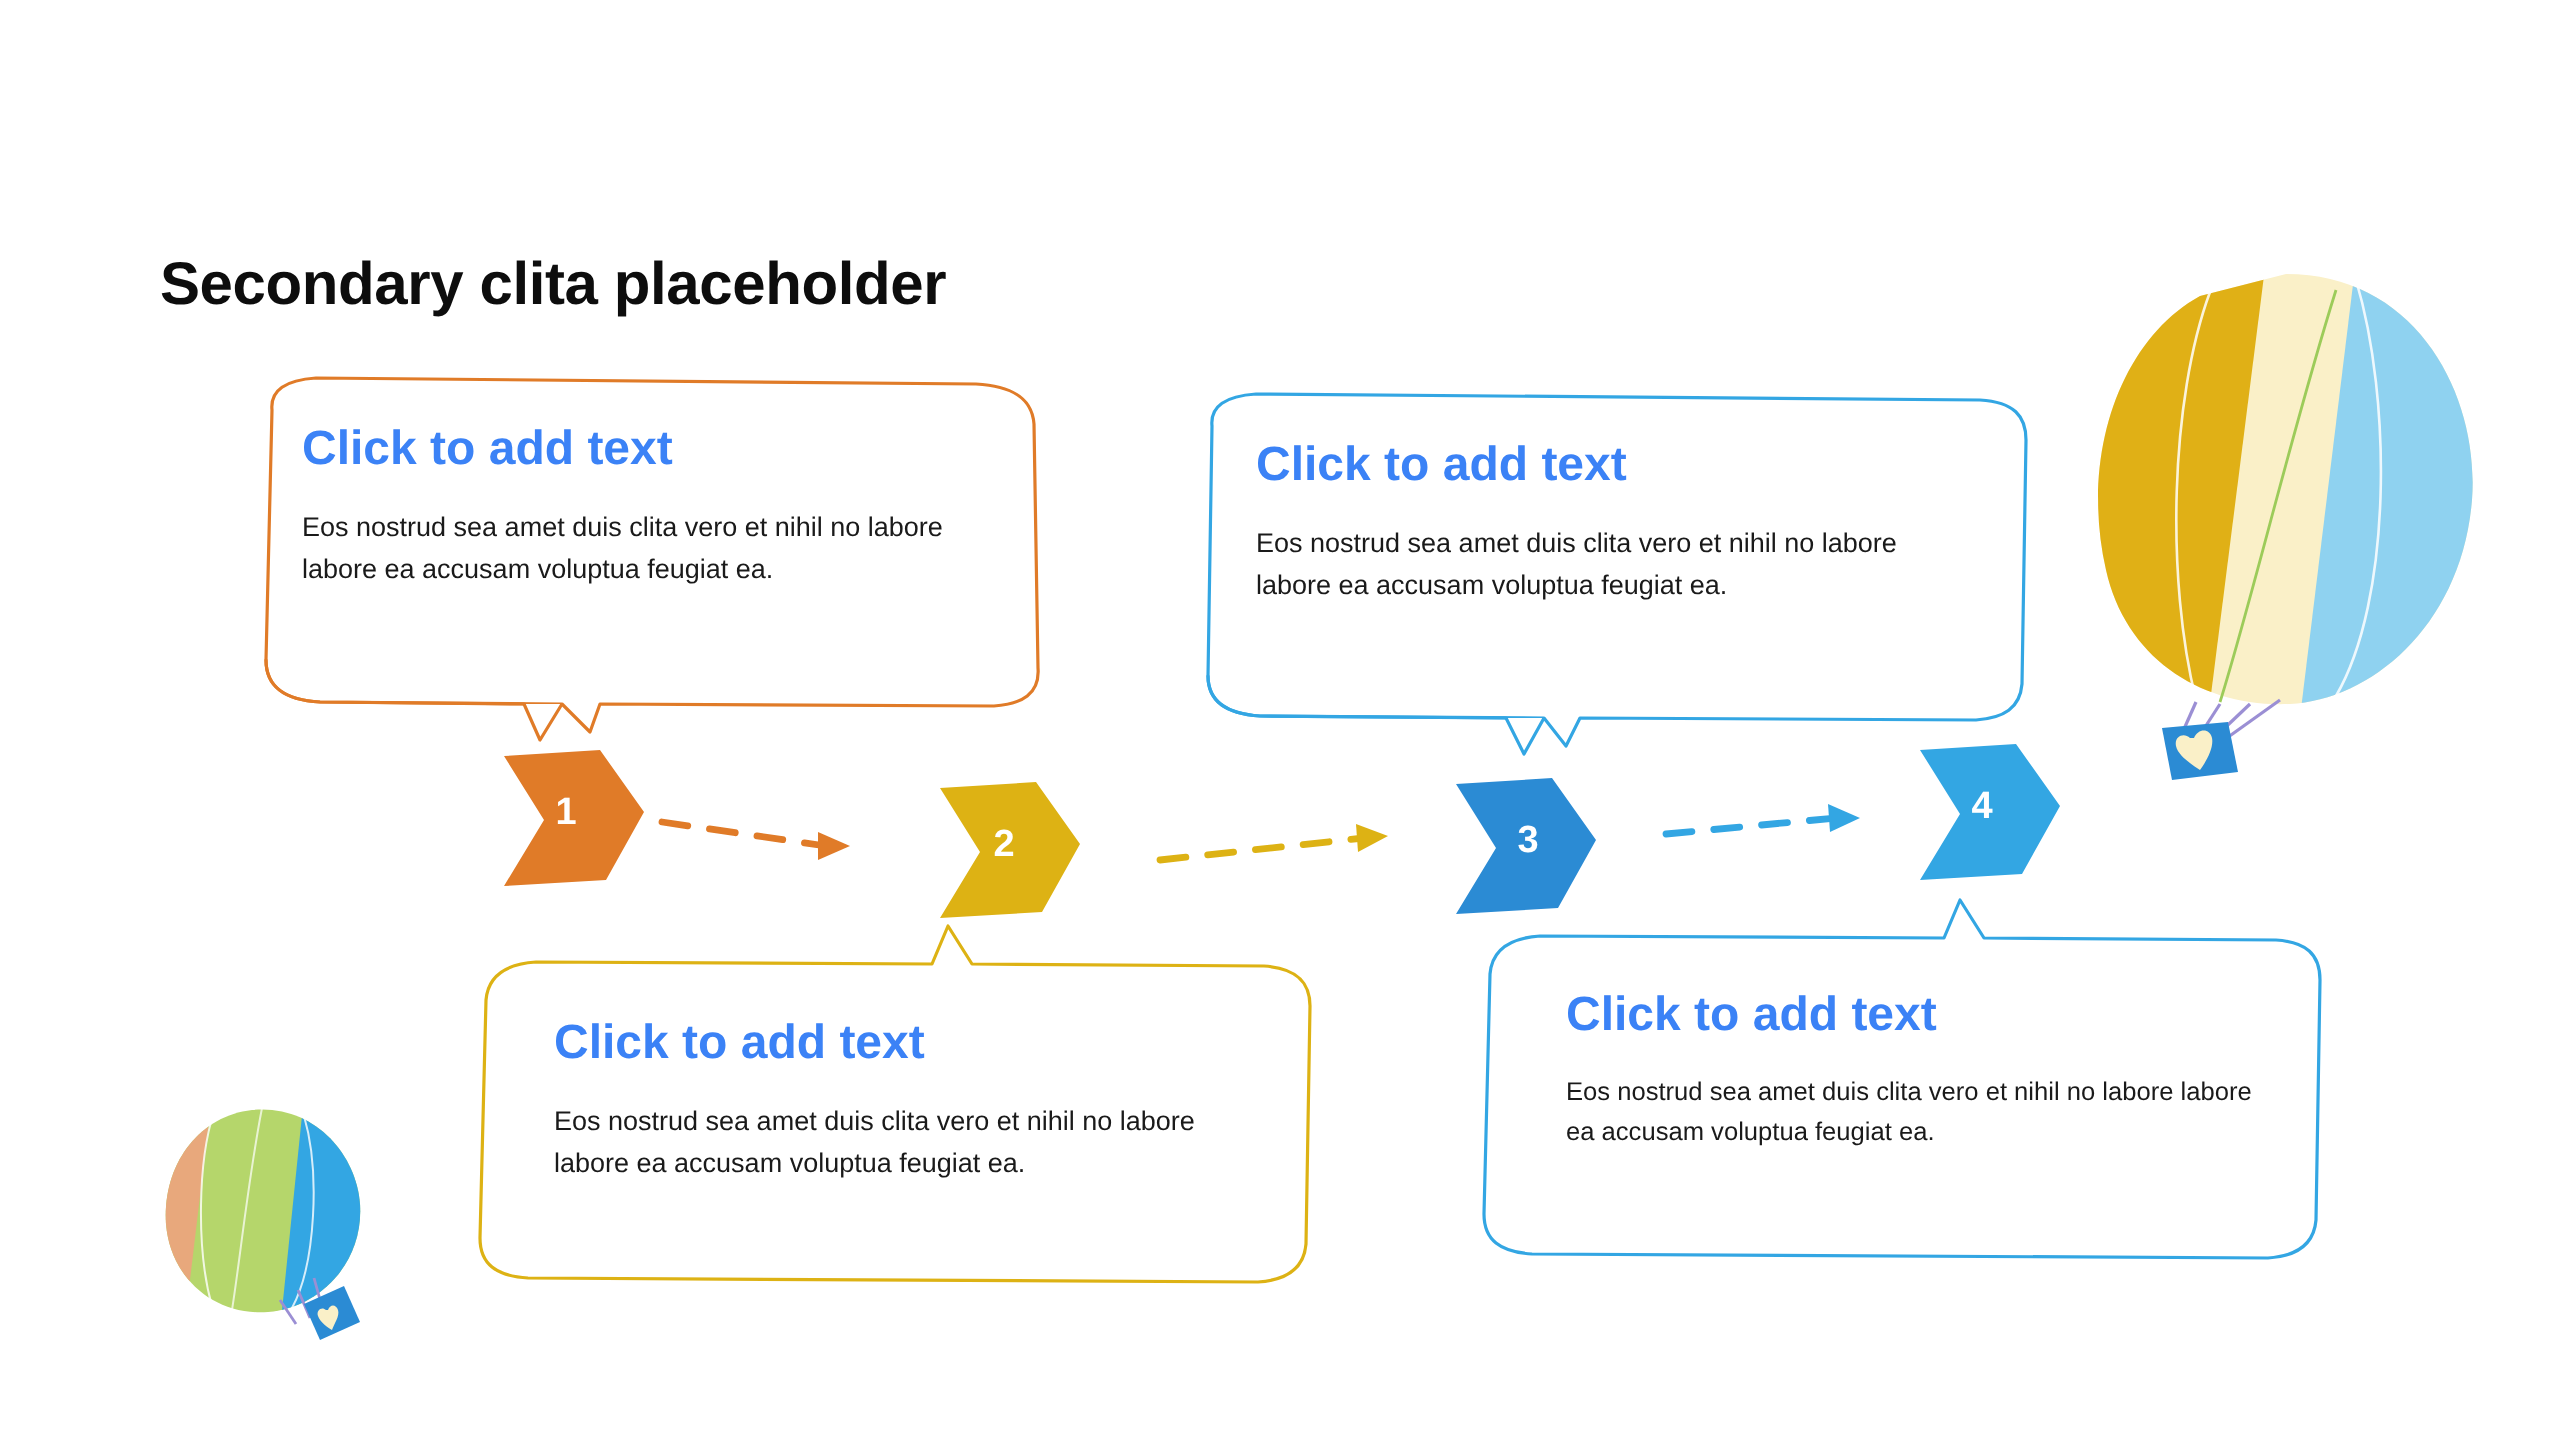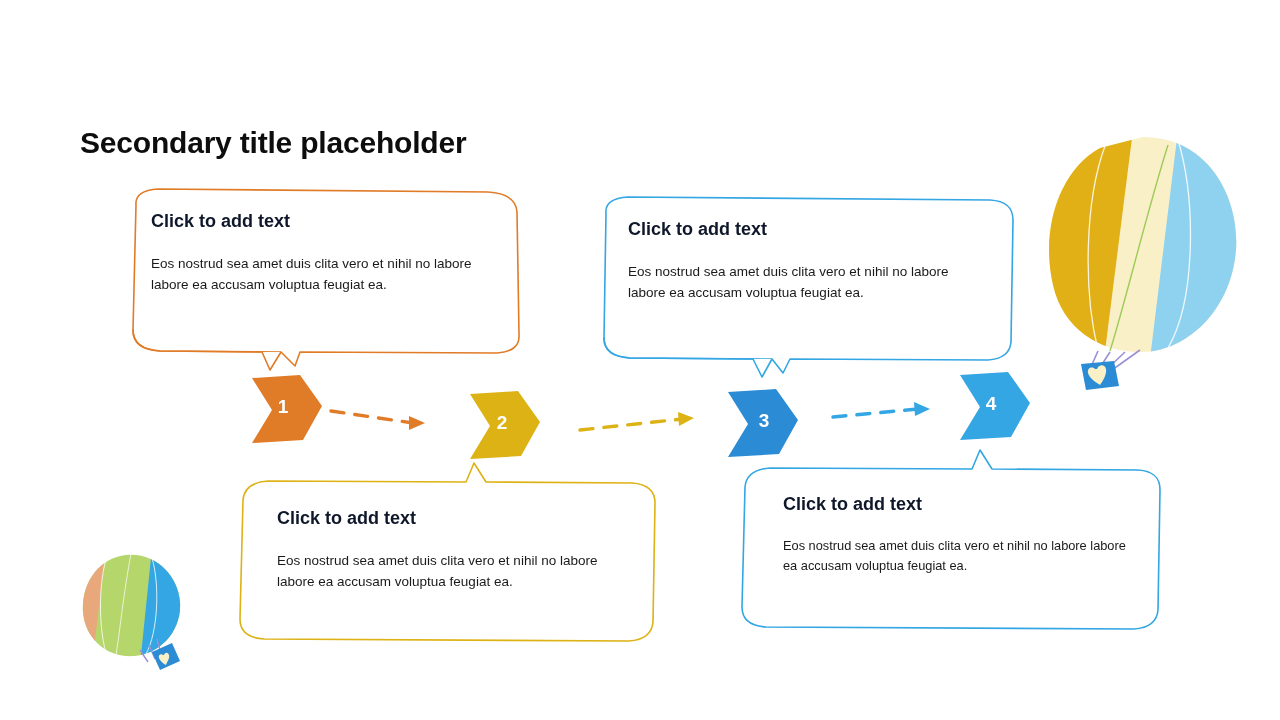--- a/index.html
+++ b/index.html
@@ -13,21 +13,21 @@
   #slide{position:absolute;left:0;top:0;width:1280px;height:720px;background:#fff;}
   #slide-svg{position:absolute;left:0;top:0;width:1280px;height:720px;}
 
   .txt{position:absolute;}
   #page-title{
     left:80px;top:126px;
     font-size:30px;font-weight:bold;color:#0d0d0d;
     letter-spacing:-0.2px;white-space:nowrap;
   }
   .bubble-head{
-    font-size:18px;font-weight:bold;color:#0f172a;white-space:nowrap;
+    font-size:24px;font-weight:bold;color:#3b82f6;white-space:nowrap;
   }
   .bubble-body{
     font-size:13.5px;color:#1a1a1a;line-height:1.55;
   }
   .bubble-body.small{font-size:12.8px;}
 
   
   #b1-head{left:151px;top:211px;}
   #b1-body{left:151px;top:254px;width:350px;}
   #b2-head{left:628px;top:219px;}
@@ -189,21 +189,21 @@
       <path d="M131,554 C124,590 120,630 116,655" fill="none" stroke="#ffffff" stroke-width="1" opacity="0.7"></path>
       <path d="M140,650 L148,662" stroke="#9B8FD4" stroke-width="1.4" fill="none"></path>
       <path d="M149,645 L155,659" stroke="#9B8FD4" stroke-width="1.4" fill="none"></path>
       <path d="M157,639 L162,657" stroke="#9B8FD4" stroke-width="1.4" fill="none"></path>
       <path d="M152,652 L172,643 L180,661 L160,670 Z" fill="#2B8BD4"></path>
       <path d="M163,655 C161,653 158,655 159,658 C160,661 164,664 166,665
                C167,662 170,658 169,655 C168,652 165,652 164,655 Z" fill="#FAF0C8"></path>
     </g>
   </svg>
 
-  <div class="txt" id="page-title">Secondary title placeholder</div>
+  <div class="txt" id="page-title">Secondary clita placeholder</div>
 
   <div class="txt bubble-head" id="b1-head">Click to add text</div>
   <div class="txt bubble-body" id="b1-body">Eos nostrud sea amet duis clita vero et nihil no labore labore ea accusam voluptua feugiat ea.</div>
 
   <div class="txt bubble-head" id="b2-head">Click to add text</div>
   <div class="txt bubble-body" id="b2-body">Eos nostrud sea amet duis clita vero et nihil no labore labore ea accusam voluptua feugiat ea.</div>
 
   <div class="txt bubble-head" id="b3-head">Click to add text</div>
   <div class="txt bubble-body" id="b3-body">Eos nostrud sea amet duis clita vero et nihil no labore labore ea accusam voluptua feugiat ea.</div>
 

